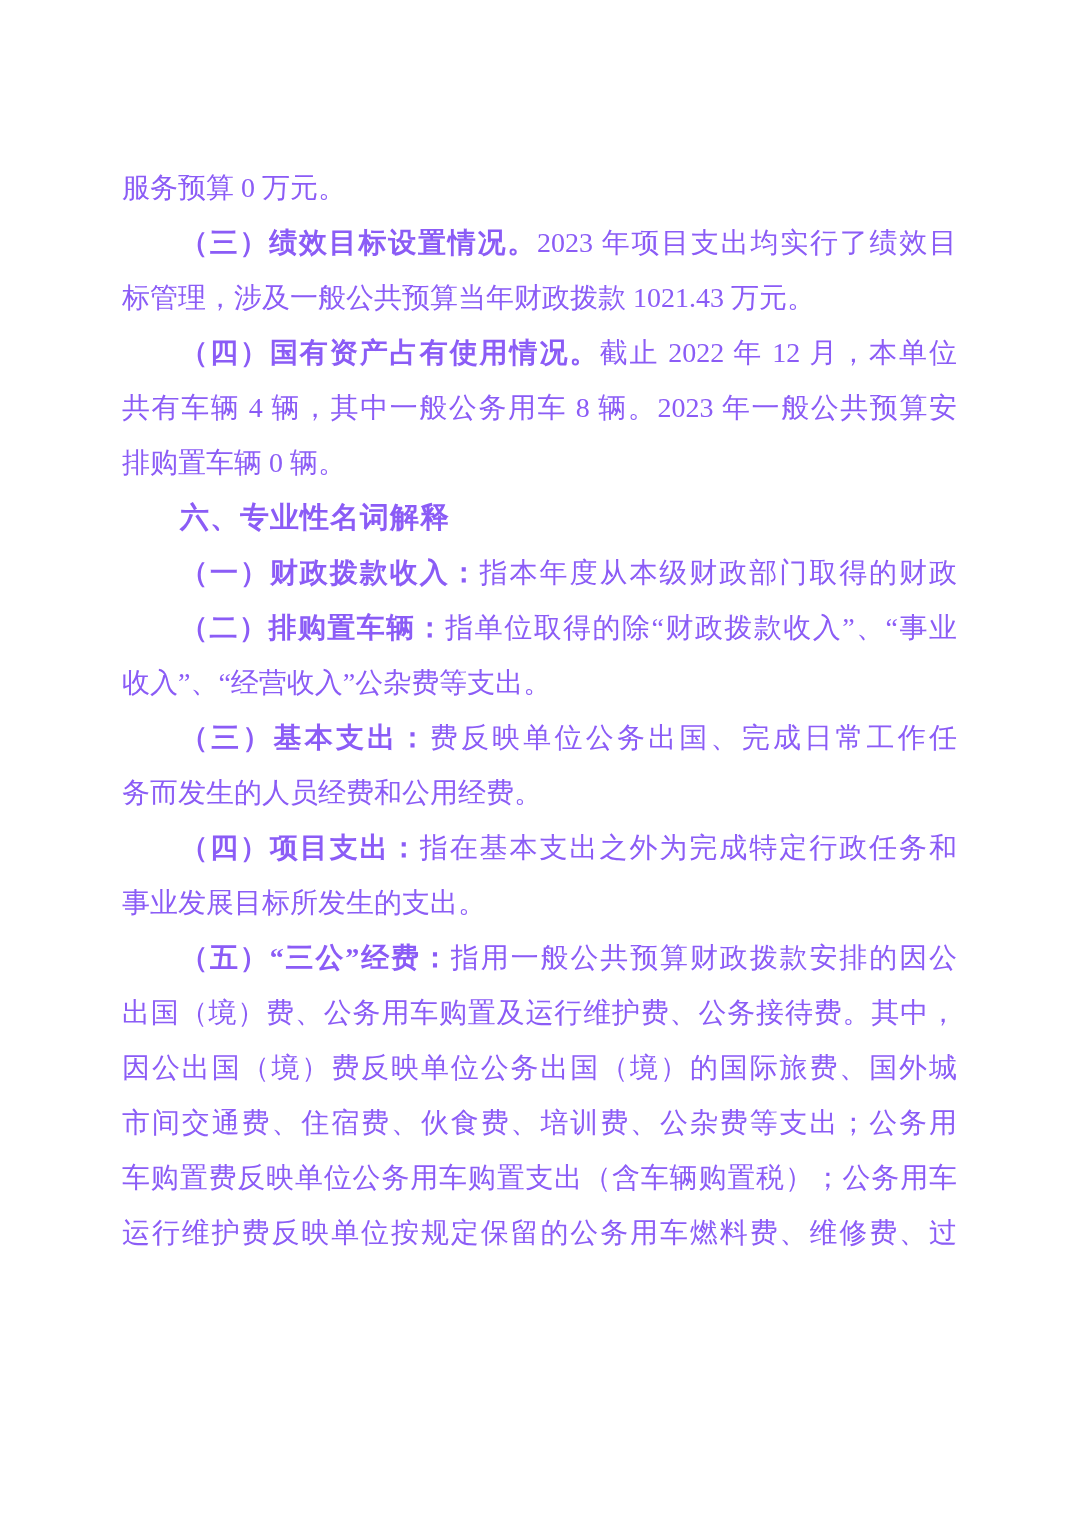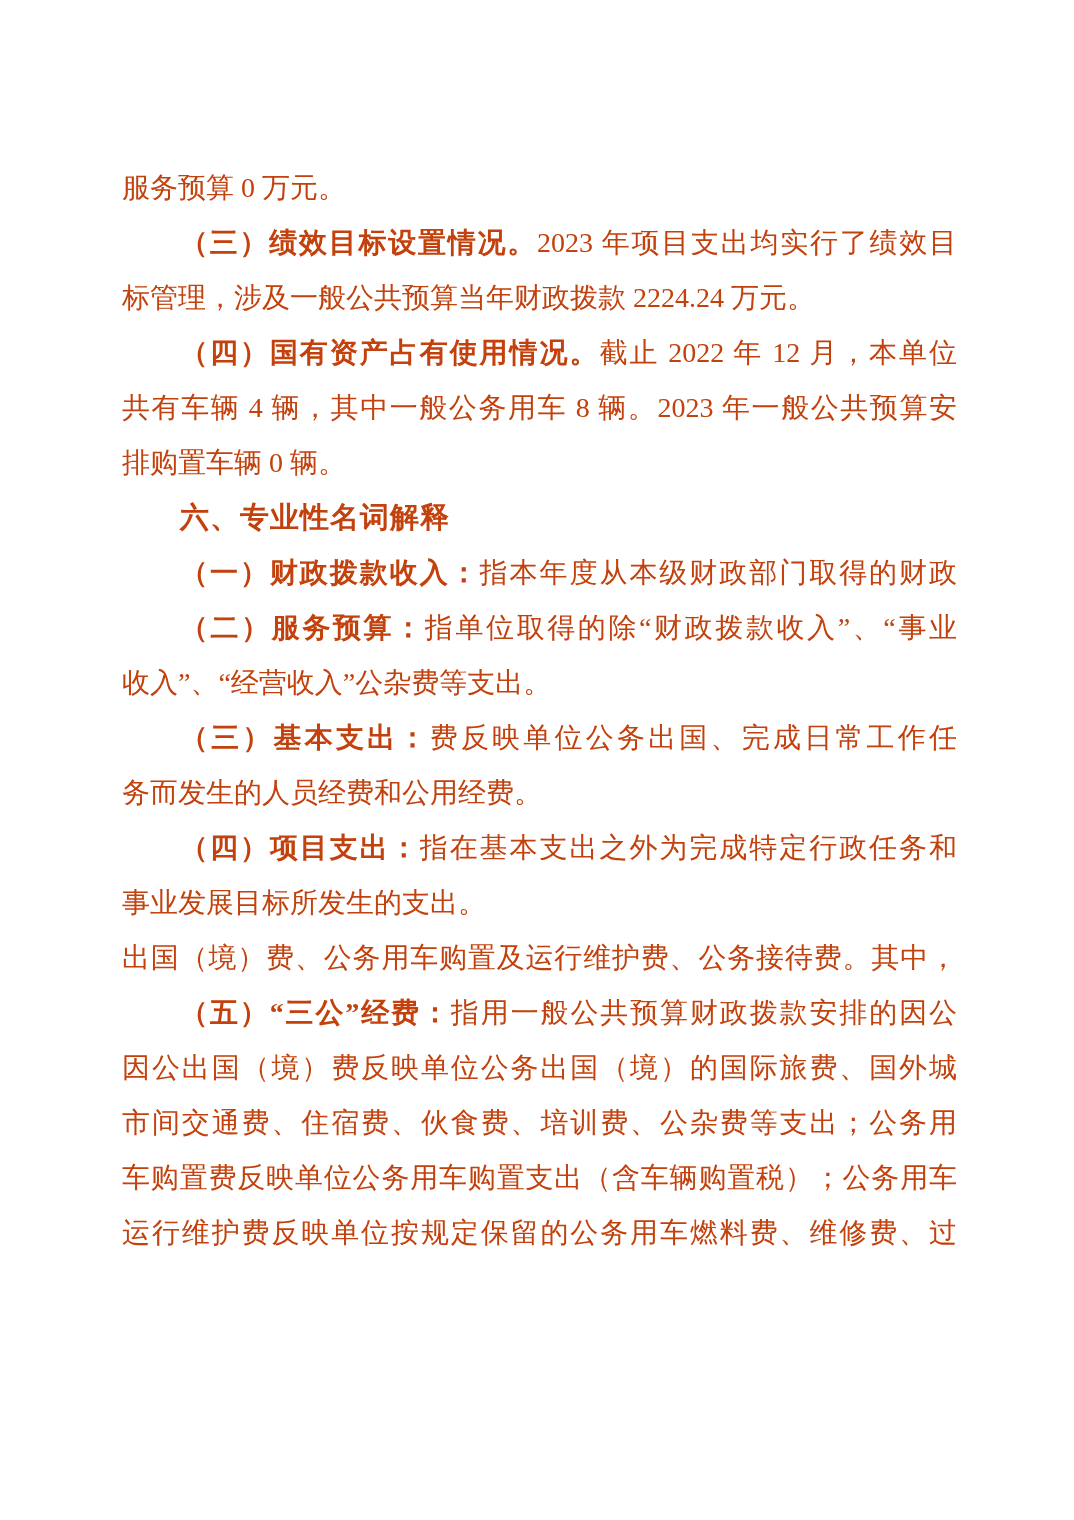--- a/index.html
+++ b/index.html
@@ -5,21 +5,21 @@
   html, body { margin: 0; padding: 0; background: #ffffff; }
   .page {
     position: relative;
     width: 1074px;
     height: 1520px;
     background: #ffffff;
     box-sizing: border-box;
     padding: 160px 117px 0 122px;
     font-family: "Liberation Serif", "DejaVu Serif", serif;
     font-size: 28px;
-    color: #c2410c;
+    color: #8b5cf6;
     overflow: hidden;
     border-radius: 22px;
   }
   .line {
     height: 55px;
     line-height: 55px;
     white-space: nowrap;
     overflow: hidden;
     text-align: left;
   }
@@ -38,31 +38,31 @@
   }
   .seg { }
   .seg.bold { font-weight: bold; }
 </style>
 </head>
 <body>
 
 <div class="page">
     <div class="line"><span class="seg">服务预算 0 万元。</span></div>
     <div class="line ind fill"><span class="seg bold">（三）绩效目标设置情况。</span><span class="seg">2023 年项目支出均实行了绩效目</span></div>
-    <div class="line"><span class="seg">标管理，涉及一般公共预算当年财政拨款 2224.24 万元。</span></div>
+    <div class="line"><span class="seg">标管理，涉及一般公共预算当年财政拨款 1021.43 万元。</span></div>
     <div class="line ind fill"><span class="seg bold">（四）国有资产占有使用情况。</span><span class="seg">截止 2022 年 12 月，本单位</span></div>
     <div class="line fill"><span class="seg">共有车辆 4 辆，其中一般公务用车 8 辆。2023 年一般公共预算安</span></div>
     <div class="line"><span class="seg">排购置车辆 0 辆。</span></div>
     <div class="line ind heading"><span class="seg bold">六、专业性名词解释</span></div>
     <div class="line ind fill"><span class="seg bold">（一）财政拨款收入：</span><span class="seg">指本年度从本级财政部门取得的财政</span></div>
-    <div class="line ind fill"><span class="seg bold">（二）服务预算：</span><span class="seg">指单位取得的除“财政拨款收入”、“事业</span></div>
+    <div class="line ind fill"><span class="seg bold">（二）排购置车辆：</span><span class="seg">指单位取得的除“财政拨款收入”、“事业</span></div>
     <div class="line"><span class="seg">收入”、“经营收入”公杂费等支出。</span></div>
     <div class="line ind fill"><span class="seg bold">（三）基本支出：</span><span class="seg">费反映单位公务出国、完成日常工作任</span></div>
     <div class="line"><span class="seg">务而发生的人员经费和公用经费。</span></div>
     <div class="line ind fill"><span class="seg bold">（四）项目支出：</span><span class="seg">指在基本支出之外为完成特定行政任务和</span></div>
     <div class="line"><span class="seg">事业发展目标所发生的支出。</span></div>
+    <div class="line ind fill"><span class="seg bold">（五）“三公”经费：</span><span class="seg">指用一般公共预算财政拨款安排的因公</span></div>
     <div class="line fill"><span class="seg">出国（境）费、公务用车购置及运行维护费、公务接待费。其中，</span></div>
-    <div class="line ind fill"><span class="seg bold">（五）“三公”经费：</span><span class="seg">指用一般公共预算财政拨款安排的因公</span></div>
     <div class="line fill"><span class="seg">因公出国（境）费反映单位公务出国（境）的国际旅费、国外城</span></div>
     <div class="line fill"><span class="seg">市间交通费、住宿费、伙食费、培训费、公杂费等支出；公务用</span></div>
     <div class="line fill"><span class="seg">车购置费反映单位公务用车购置支出（含车辆购置税）；公务用车</span></div>
     <div class="line fill"><span class="seg">运行维护费反映单位按规定保留的公务用车燃料费、维修费、过</span></div>
   </div>
 
 </body></html>

